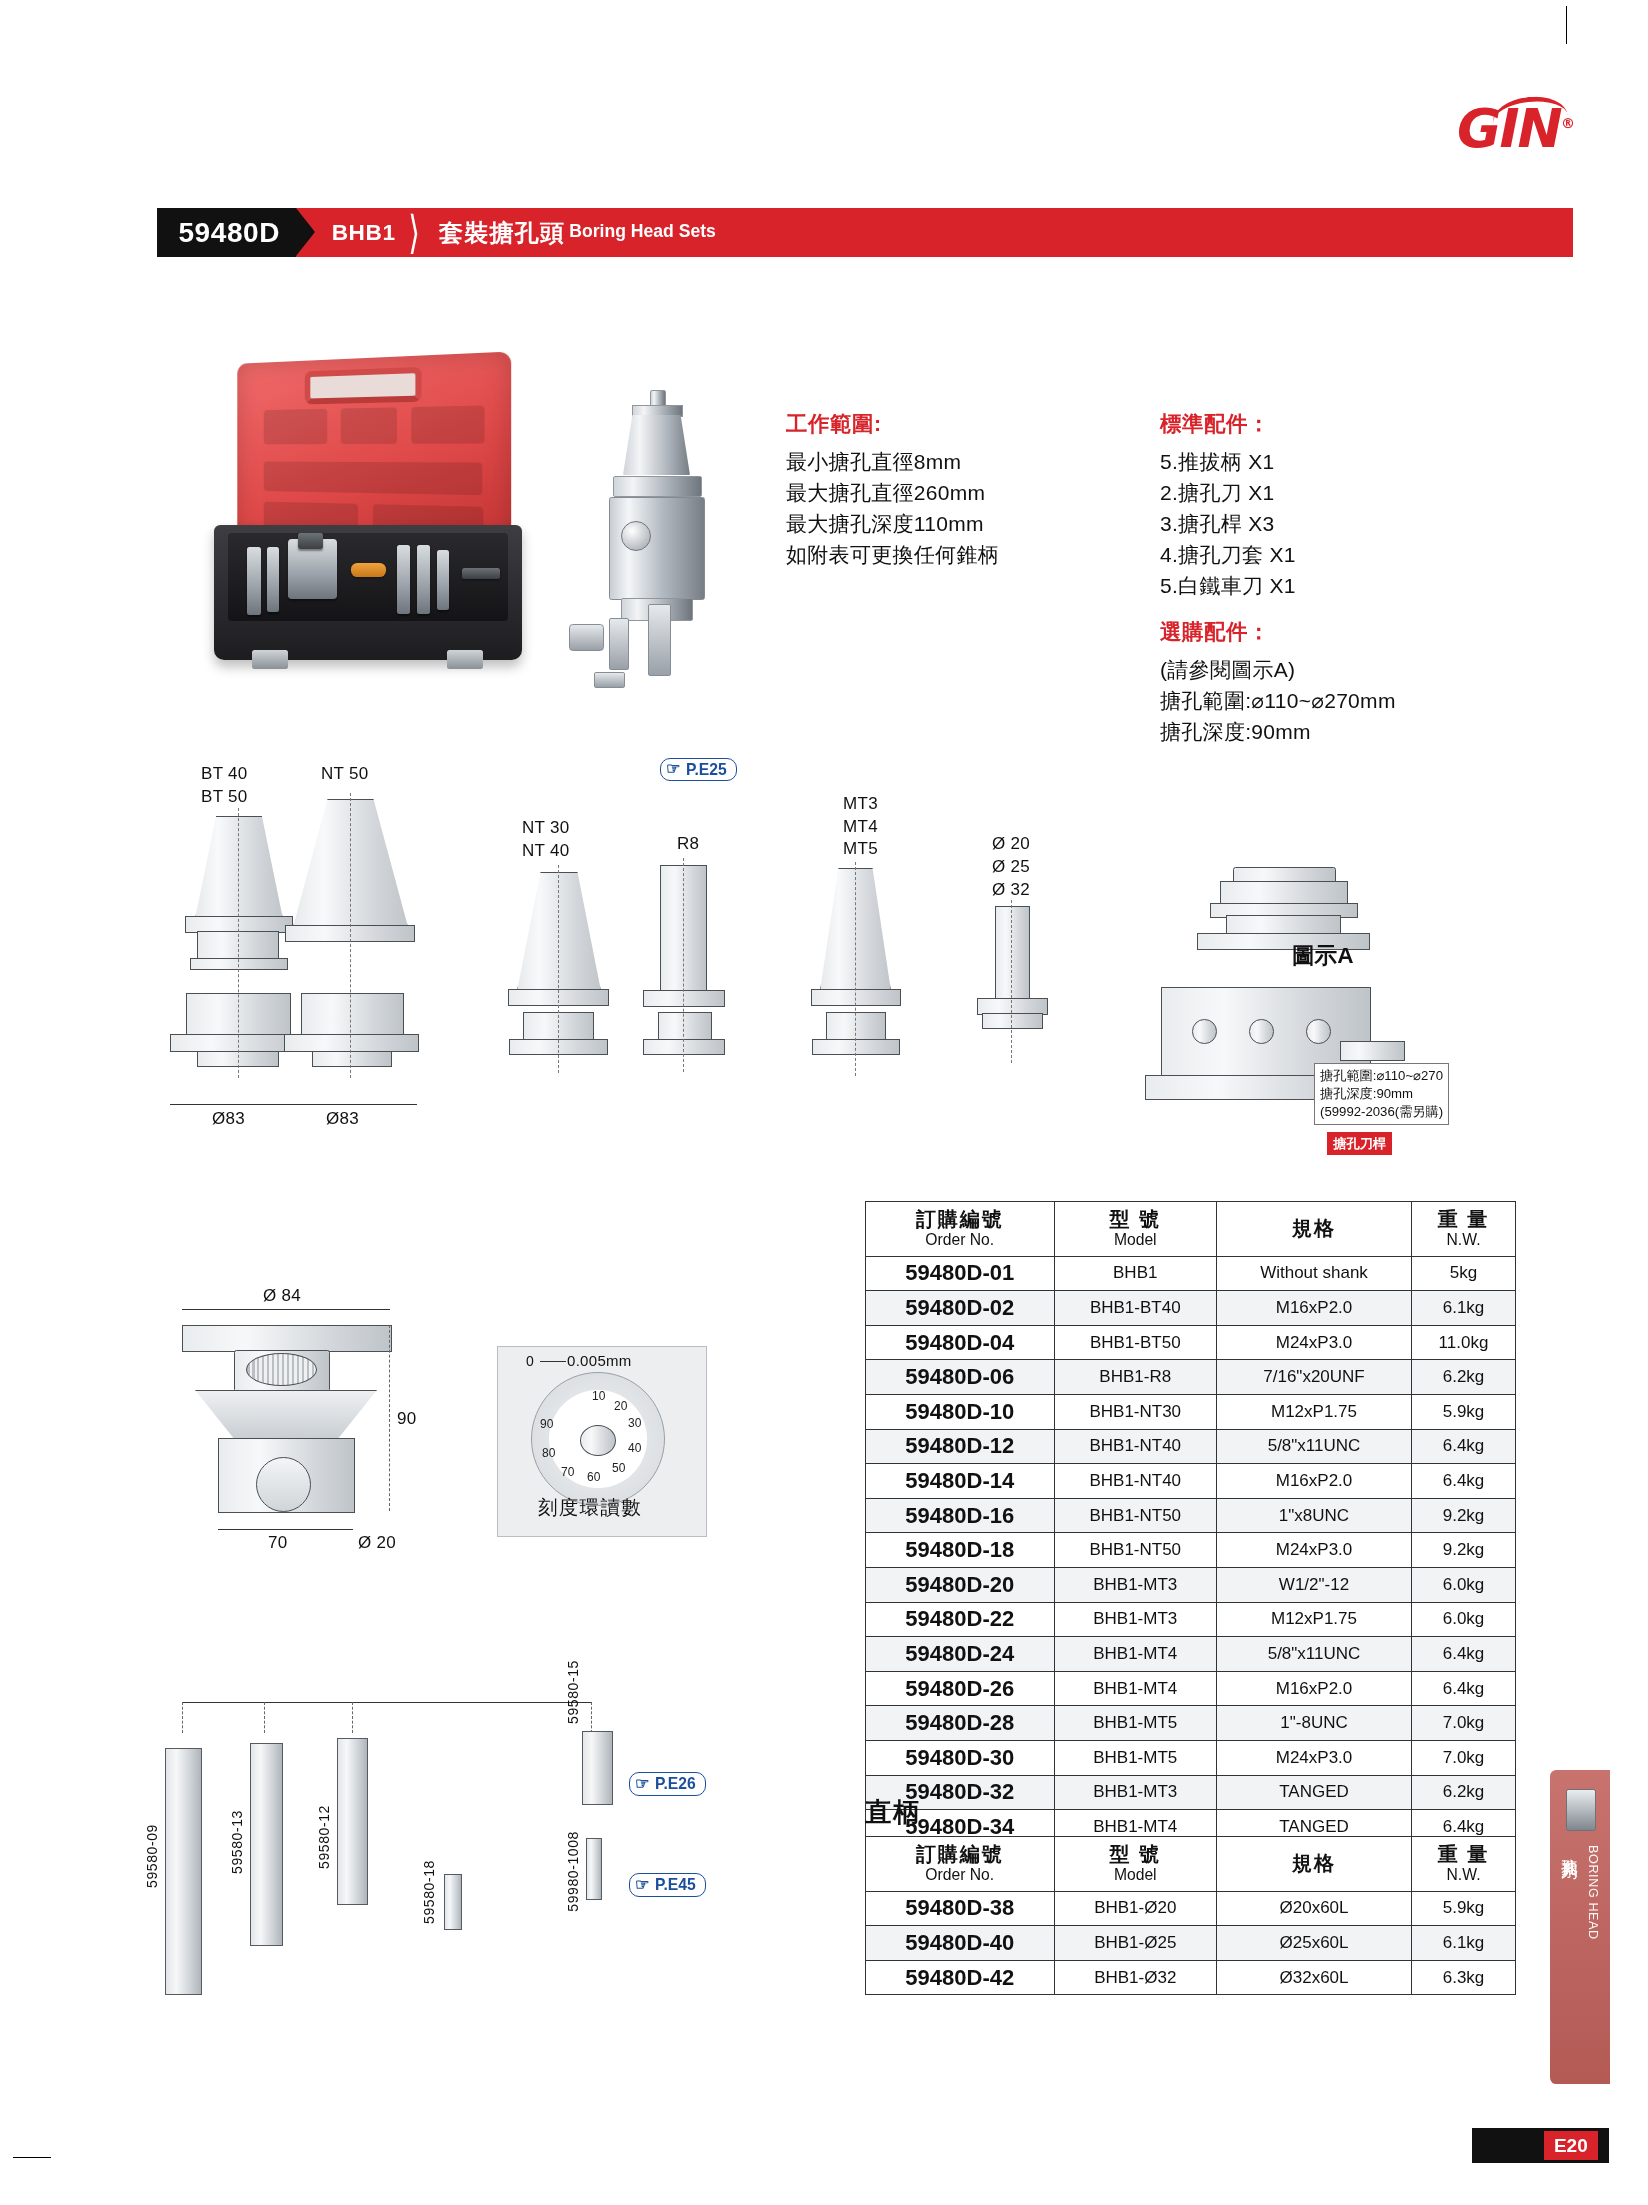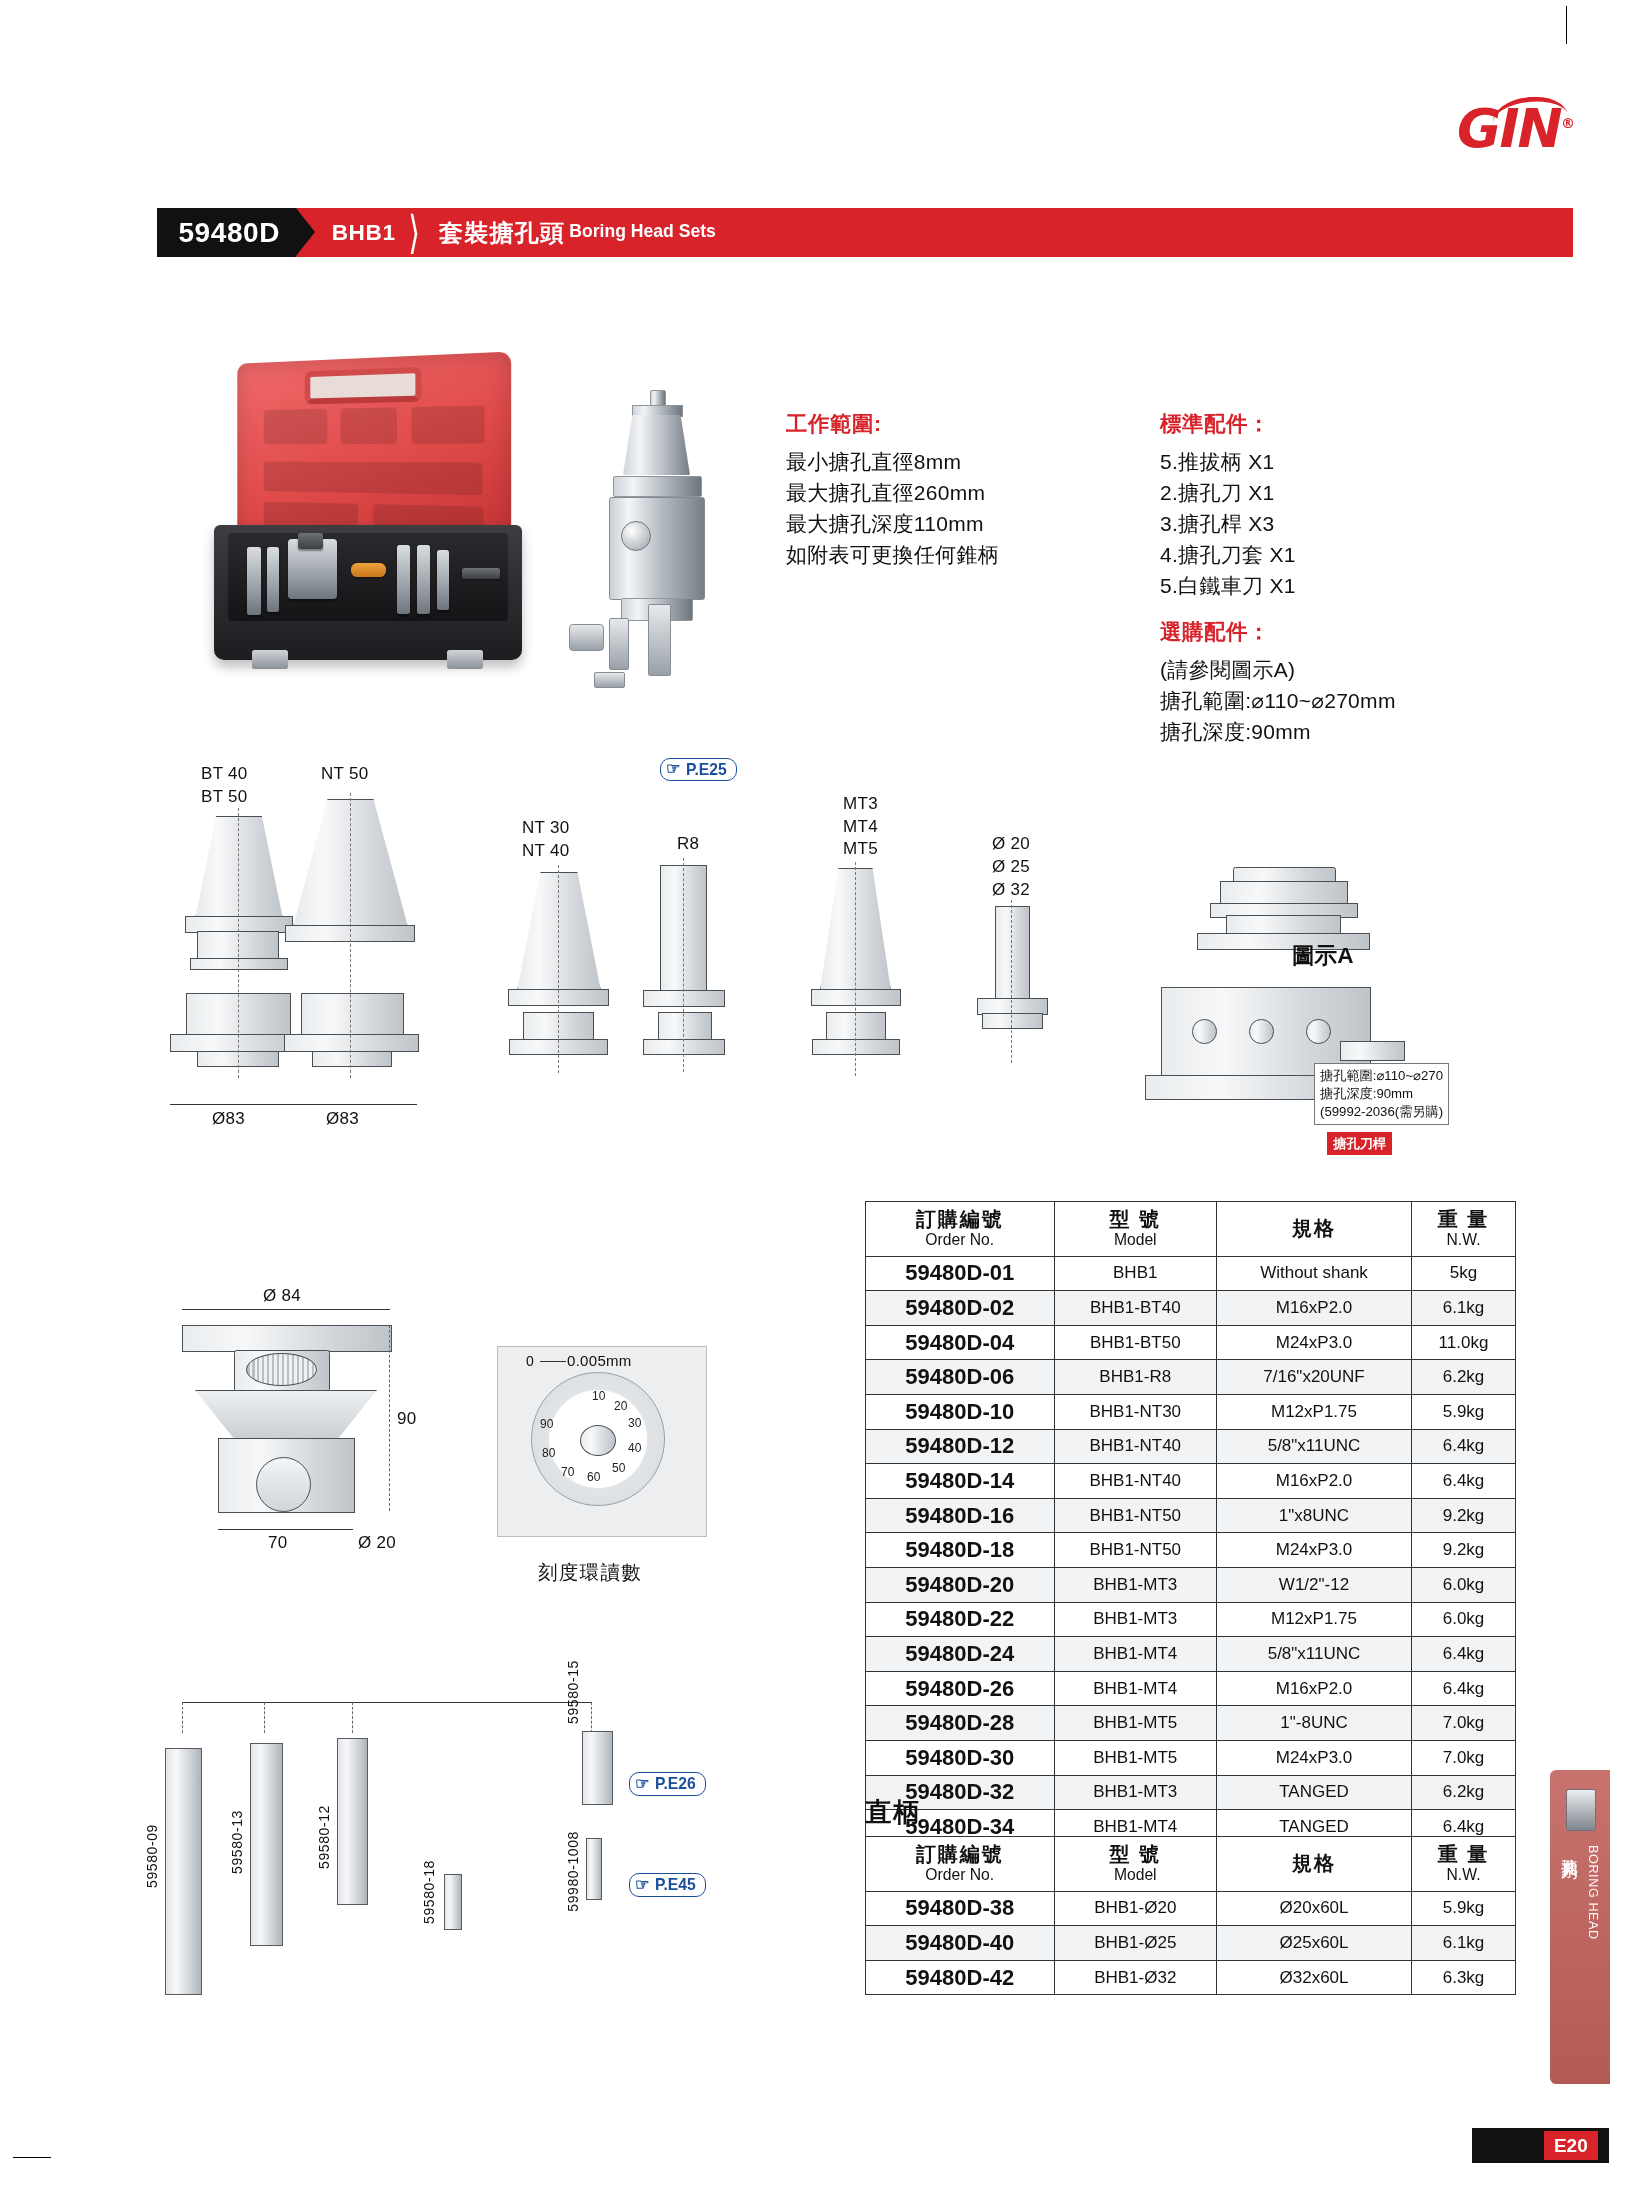--- a/index.html
+++ b/index.html
@@ -389,21 +389,21 @@
     border: 0.6px solid #9aa0a6;
   }
   .dial-num {
     position: absolute;
     font-size: 12px;
     color: #222;
   }
   .dial-caption {
     position: absolute;
     left: 538px;
-    top: 1559px;
+    top: 1494px;
     font-size: 19.5px;
     letter-spacing: 1.3px;
     color: #111;
   }
 
   
   .bars {
     position: absolute;
     left: 151px;
     top: 1698px;

